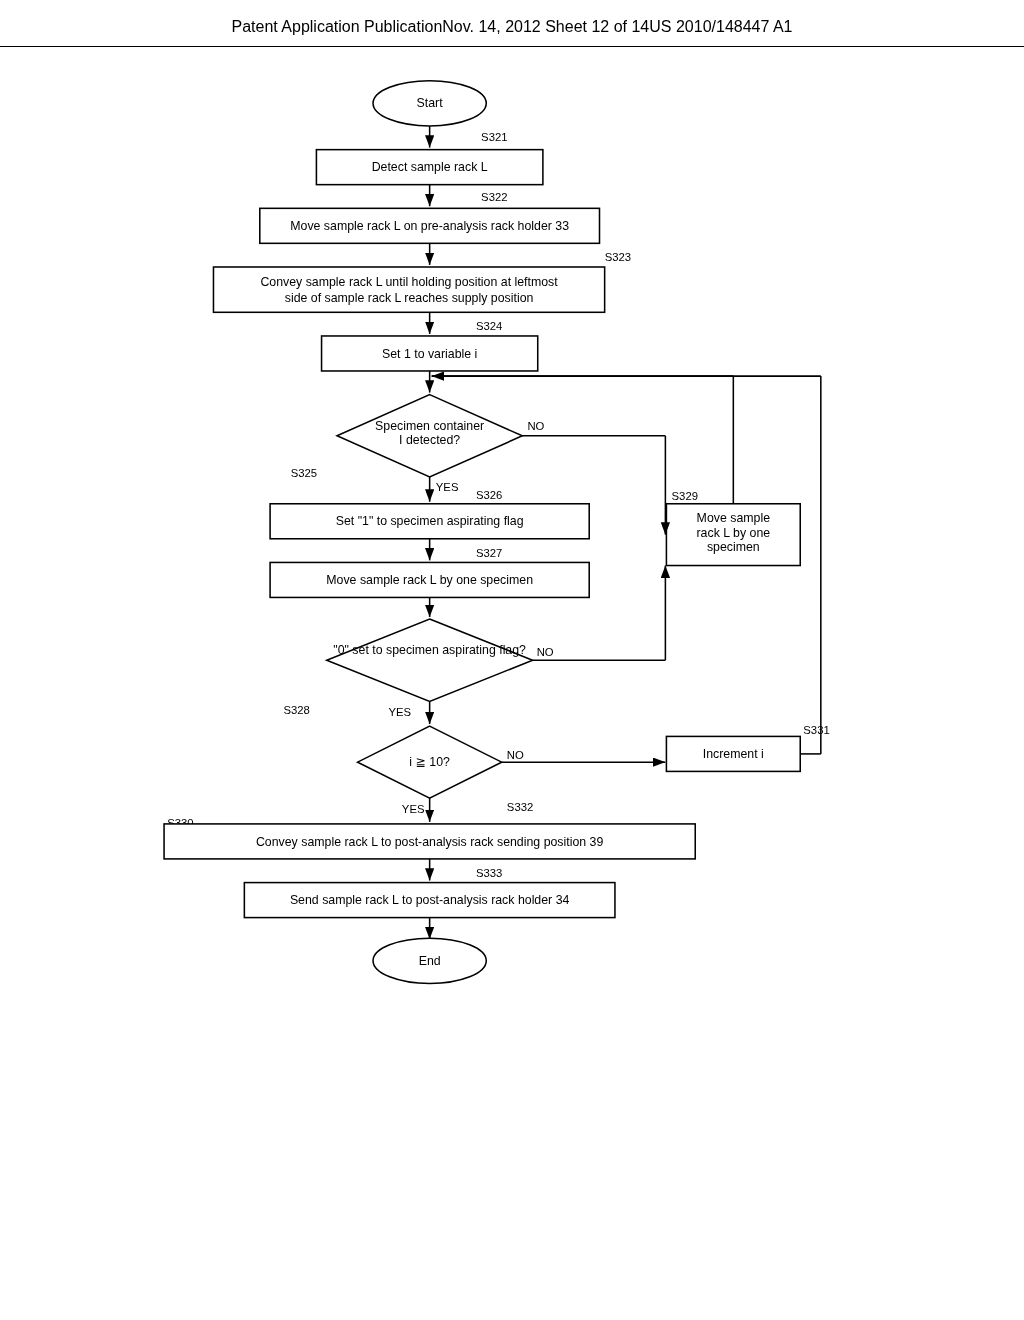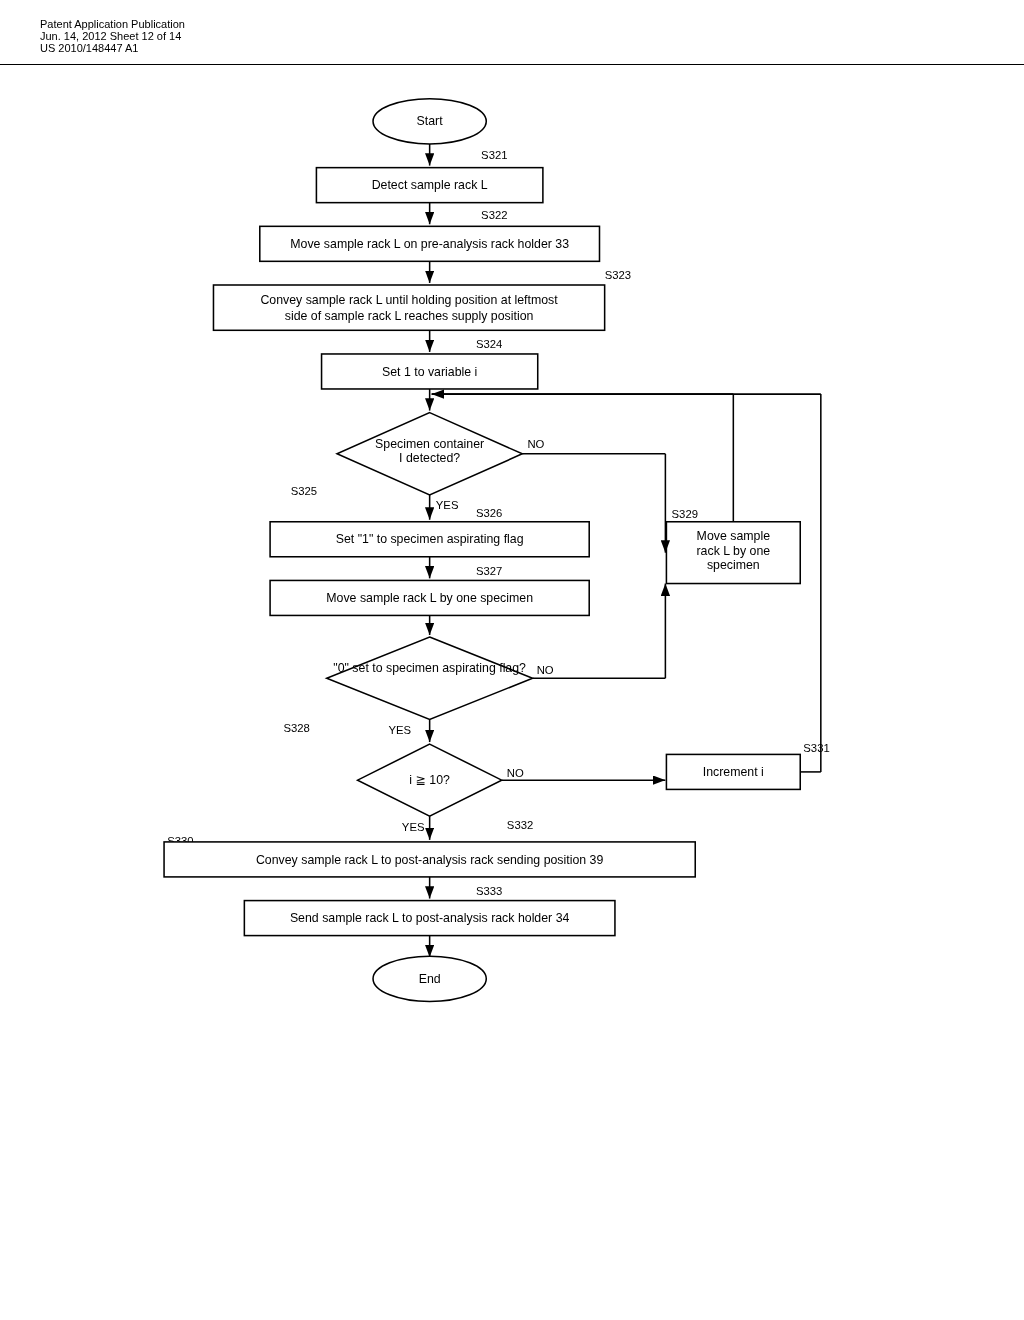--- a/index.html
+++ b/index.html
@@ -9,25 +9,24 @@
       background: #fff;
       font-family: Arial, sans-serif;
       font-size: 13px;
       color: #000;
       position: relative;
       overflow: hidden;
     }
 
     .page-header {
       display: flex;
-      justify-content: flex-start;
+      justify-content: center;
       padding: 18px 40px 10px 40px;
-      font-size: 11px;
+      font-size: 16px;
       border-bottom: 1px solid #000;
-      flex-direction: column;
     }
 
     .diagram-area {
       position: relative;
       width: 100%;
       height: 1130px;
       margin-top: 10px;
     }
 
     svg.flowchart {
@@ -48,21 +47,21 @@
       font-family: Arial, sans-serif;
       font-size: 11px;
       fill: #000;
     }
   </style>
 </head>
 <body>
 
 <div class="page-header">
   <span>Patent Application Publication</span>
-  <span>Jun. 14, 2012  Sheet 12 of 14</span>
+  <span>Nov. 14, 2012  Sheet 12 of 14</span>
   <span>US 2010/148447 A1</span>
 </div>
 
 <div class="diagram-area">
   <svg class="flowchart" viewBox="0 0 800 1020" xmlns="http://www.w3.org/2000/svg">
 
     <defs>
       <marker id="arrowhead" markerWidth="8" markerHeight="6" refX="8" refY="3" orient="auto">
         <polygon points="0 0, 8 3, 0 6" fill="#000"></polygon>
       </marker>

